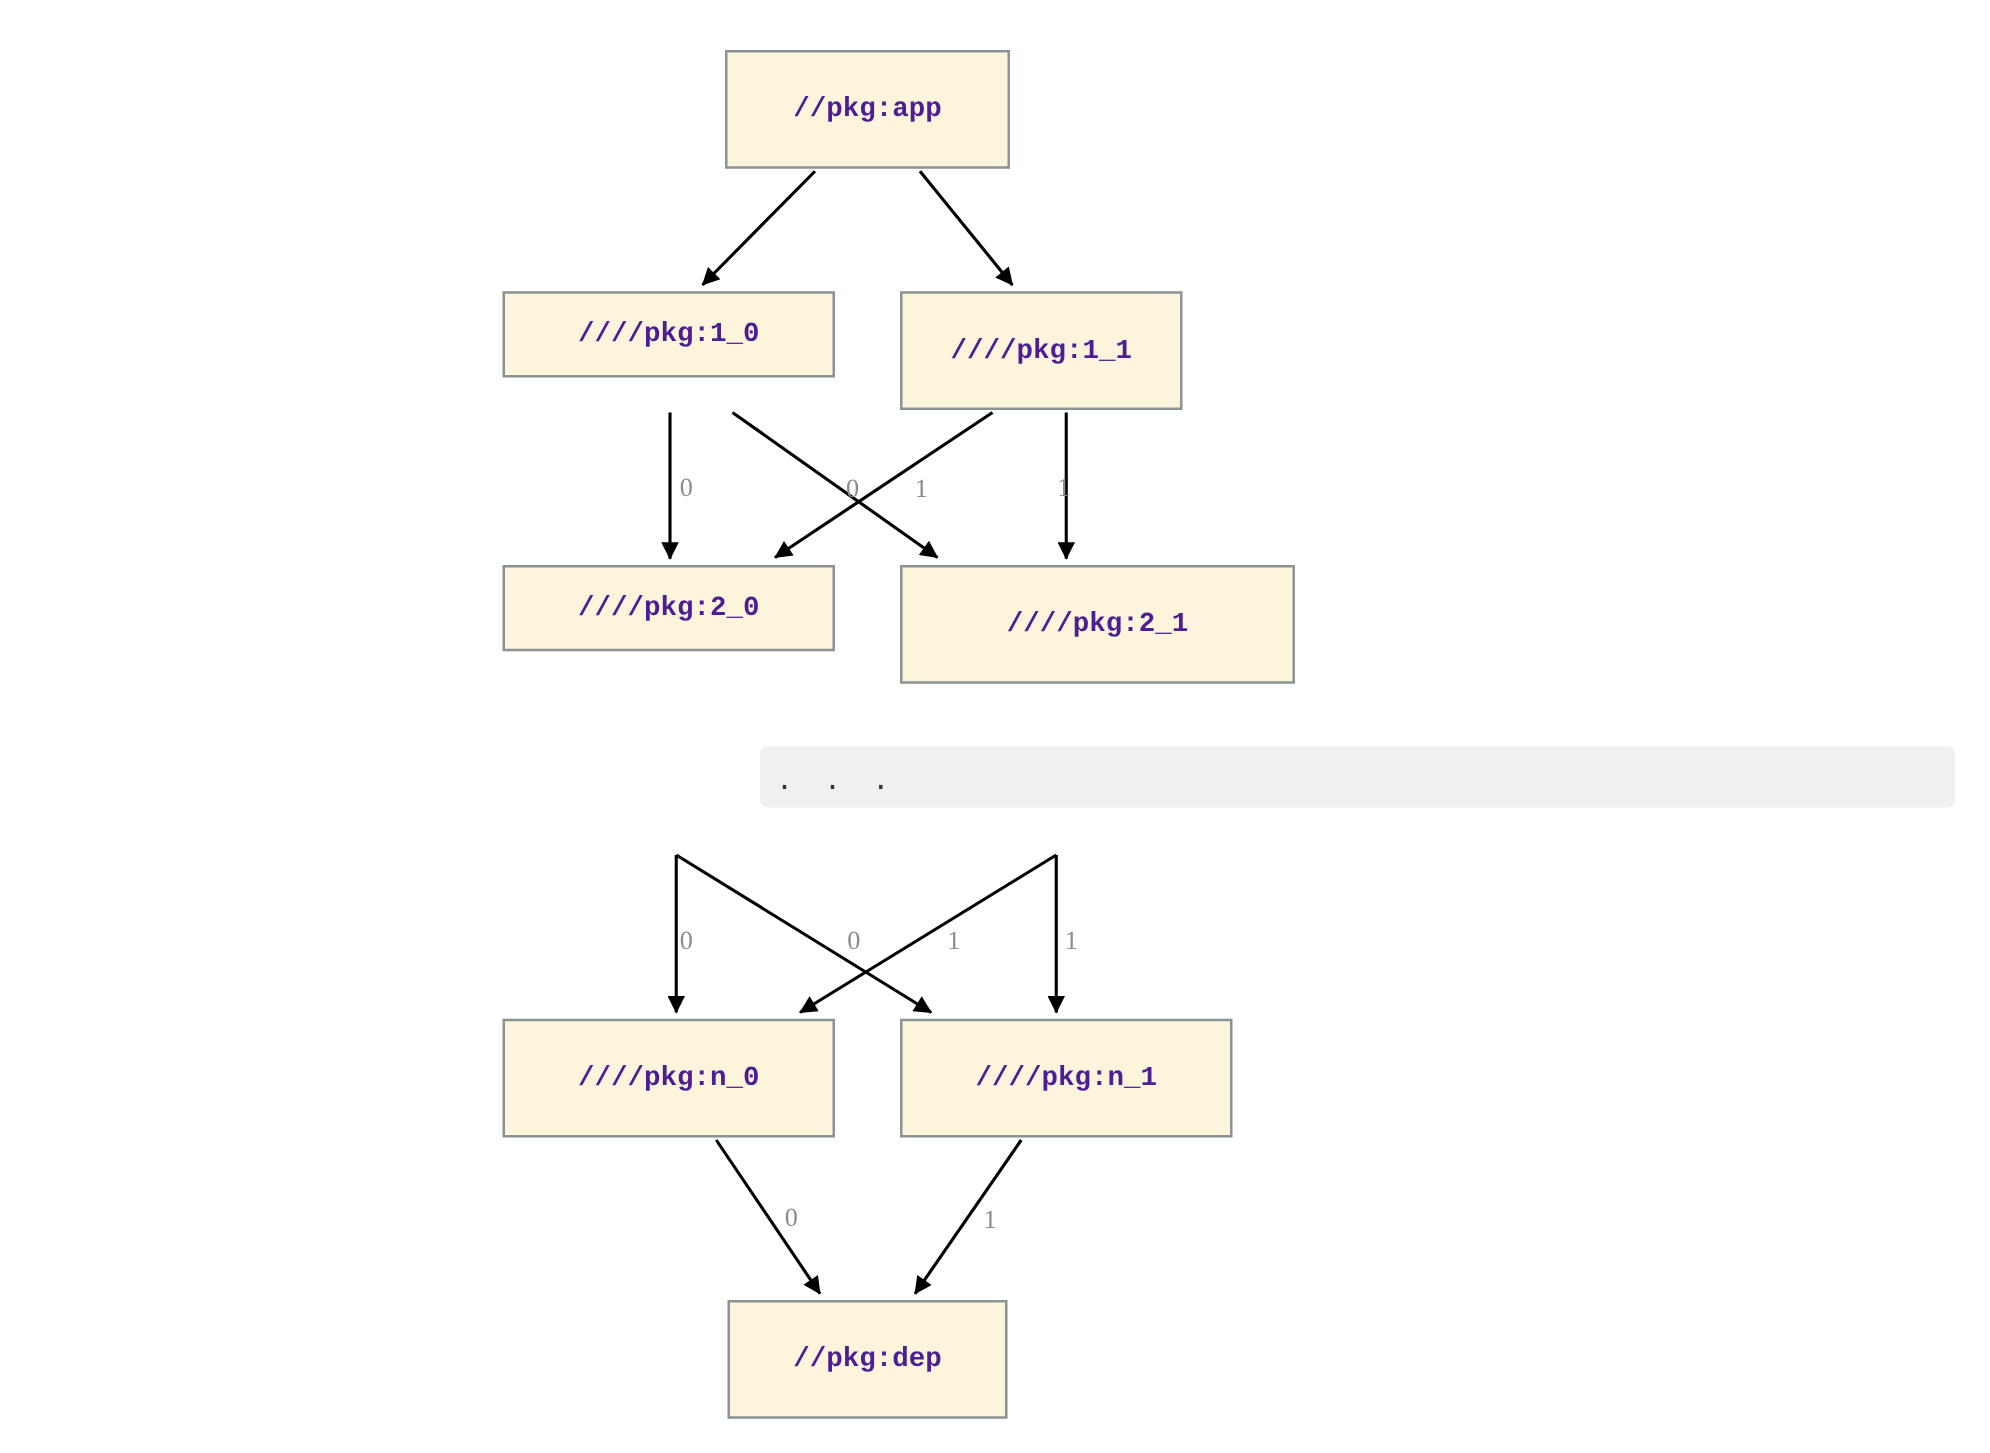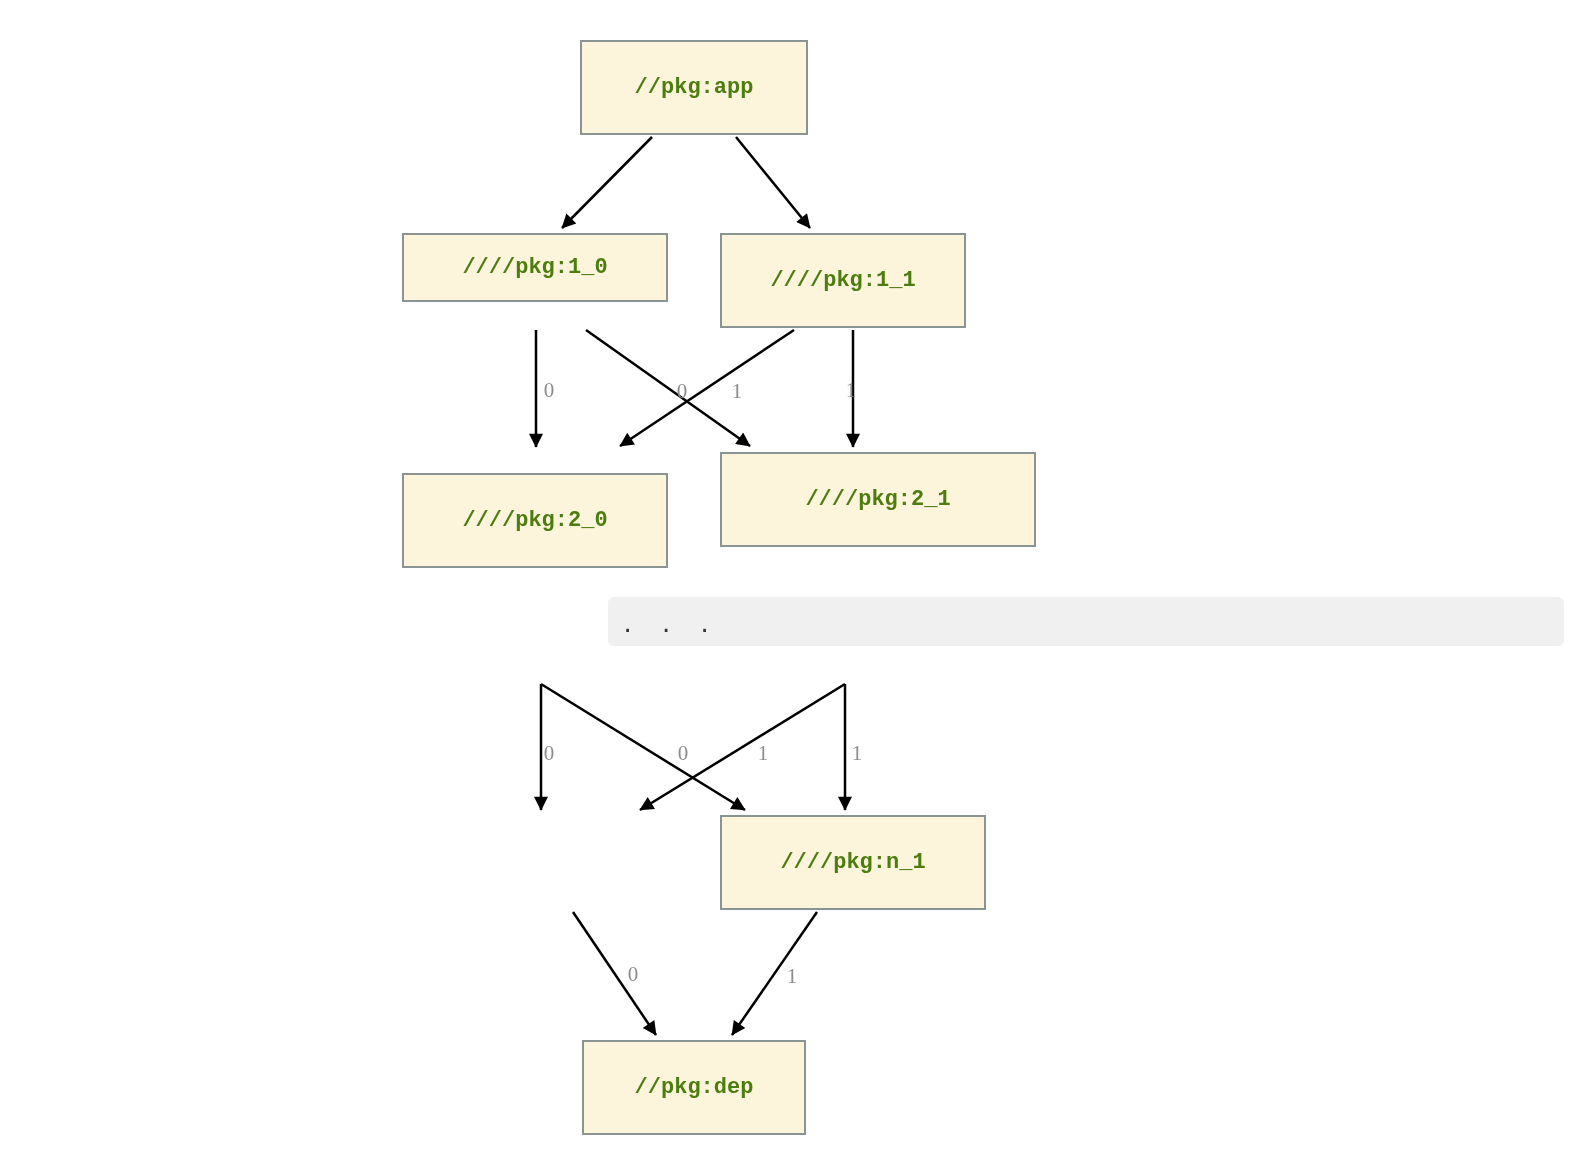--- a/index.html
+++ b/index.html
@@ -20,21 +20,21 @@
     position: absolute;
     box-sizing: border-box;
     background: #fcf5dc;
     border: 2.5px solid #8a9494;
     display: flex;
     align-items: center;
     justify-content: center;
     font-family: "Liberation Mono", "DejaVu Sans Mono", monospace;
     font-weight: 700;
     font-size: 22px;
-    color: #4d7c0f;
+    color: #4c1d95;
     white-space: nowrap;
   }
   .edge-label {
     position: absolute;
     transform: translate(-50%, -50%);
     font-family: "Liberation Serif", "DejaVu Serif", serif;
     font-size: 21px;
     color: #8c8c8c;
     line-height: 1;
   }
@@ -84,26 +84,27 @@
     <line x1="845" y1="684" x2="845" y2="810" stroke="#000" stroke-width="2.5" marker-end="url(#arrow)"></line>
 
     <line x1="573" y1="912" x2="656" y2="1035" stroke="#000" stroke-width="2.5" marker-end="url(#arrow)"></line>
     <line x1="817" y1="912" x2="732" y2="1035" stroke="#000" stroke-width="2.5" marker-end="url(#arrow)"></line>
   </svg>
 
   <div class="node" style="left:580px; top:40px; width:228px; height:95px;">//pkg:app</div>
 
   <div class="node" style="left:402px; top:233px; width:266px; height:69px;">////pkg:1_0</div>
 
-  <div class="node" style="left:720px; top:233px; width:246px; height:95px;">////pkg:1_1</div>
+  <div class="node" style="left:720px; top:233px; width:226px; height:95px;">////pkg:1_1</div>
 
-  <div class="node" style="left:402px; top:473px; width:266px; height:95px;">////pkg:2_0</div>
+  <div class="node" style="left:402px; top:452px; width:266px; height:69px;">////pkg:2_0</div>
 
   <div class="node" style="left:720px; top:452px; width:316px; height:95px;">////pkg:2_1</div>
 
+  <div class="node" style="left:402px; top:815px; width:266px; height:95px;">////pkg:n_0</div>
 
   <div class="node" style="left:720px; top:815px; width:266px; height:95px;">////pkg:n_1</div>
 
   <div class="node" style="left:582px; top:1040px; width:224px; height:95px;text-align:right;">//pkg:dep</div>
 
   <div class="edge-label" style="left:549px; top:390px;">0</div>
   <div class="edge-label" style="left:682px; top:391px;">0</div>
   <div class="edge-label" style="left:737px; top:391px;">1</div>
   <div class="edge-label" style="left:851px; top:390px;">1</div>
 

